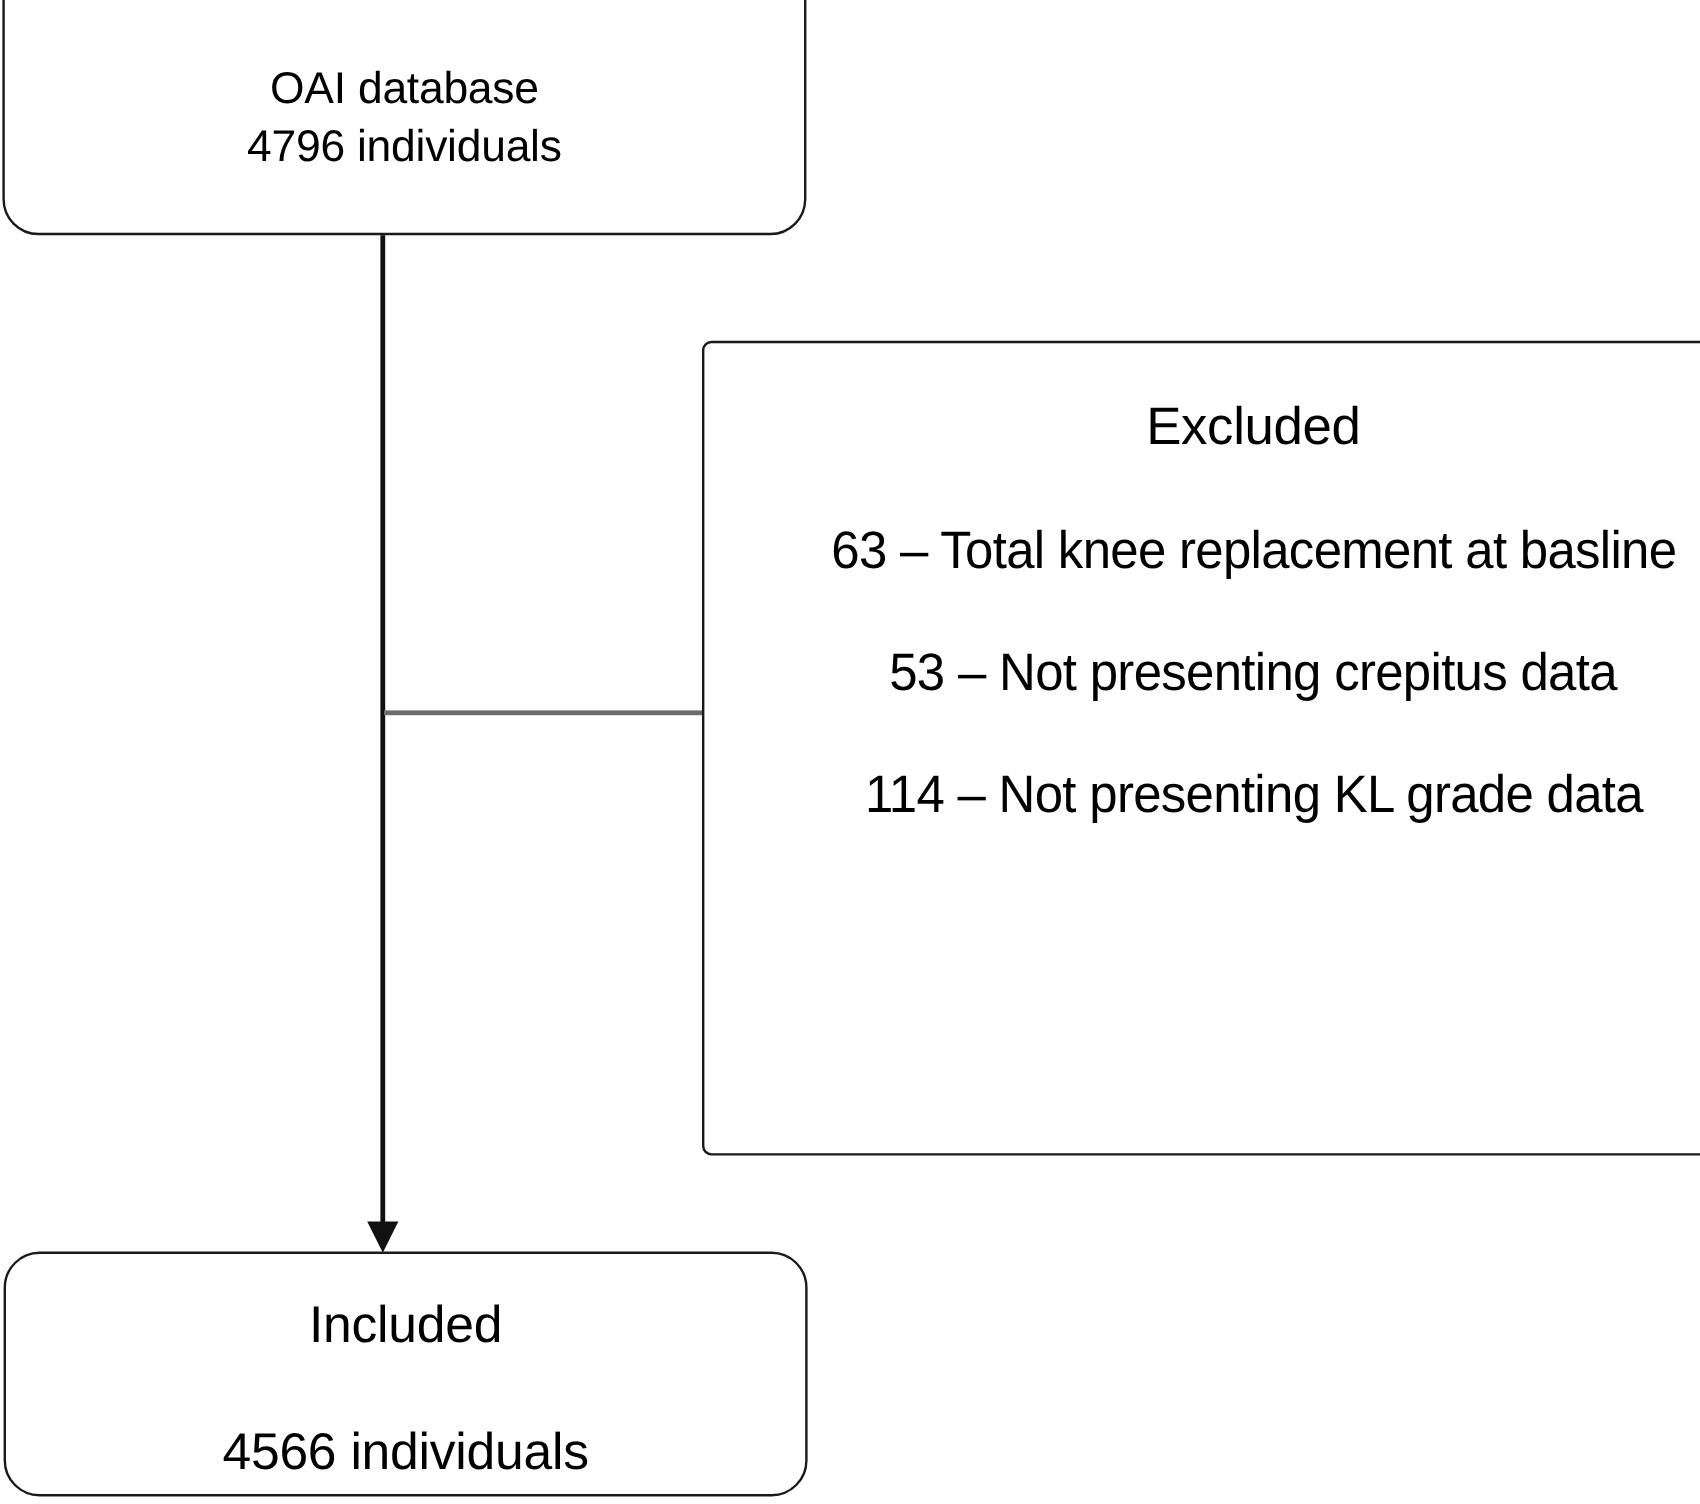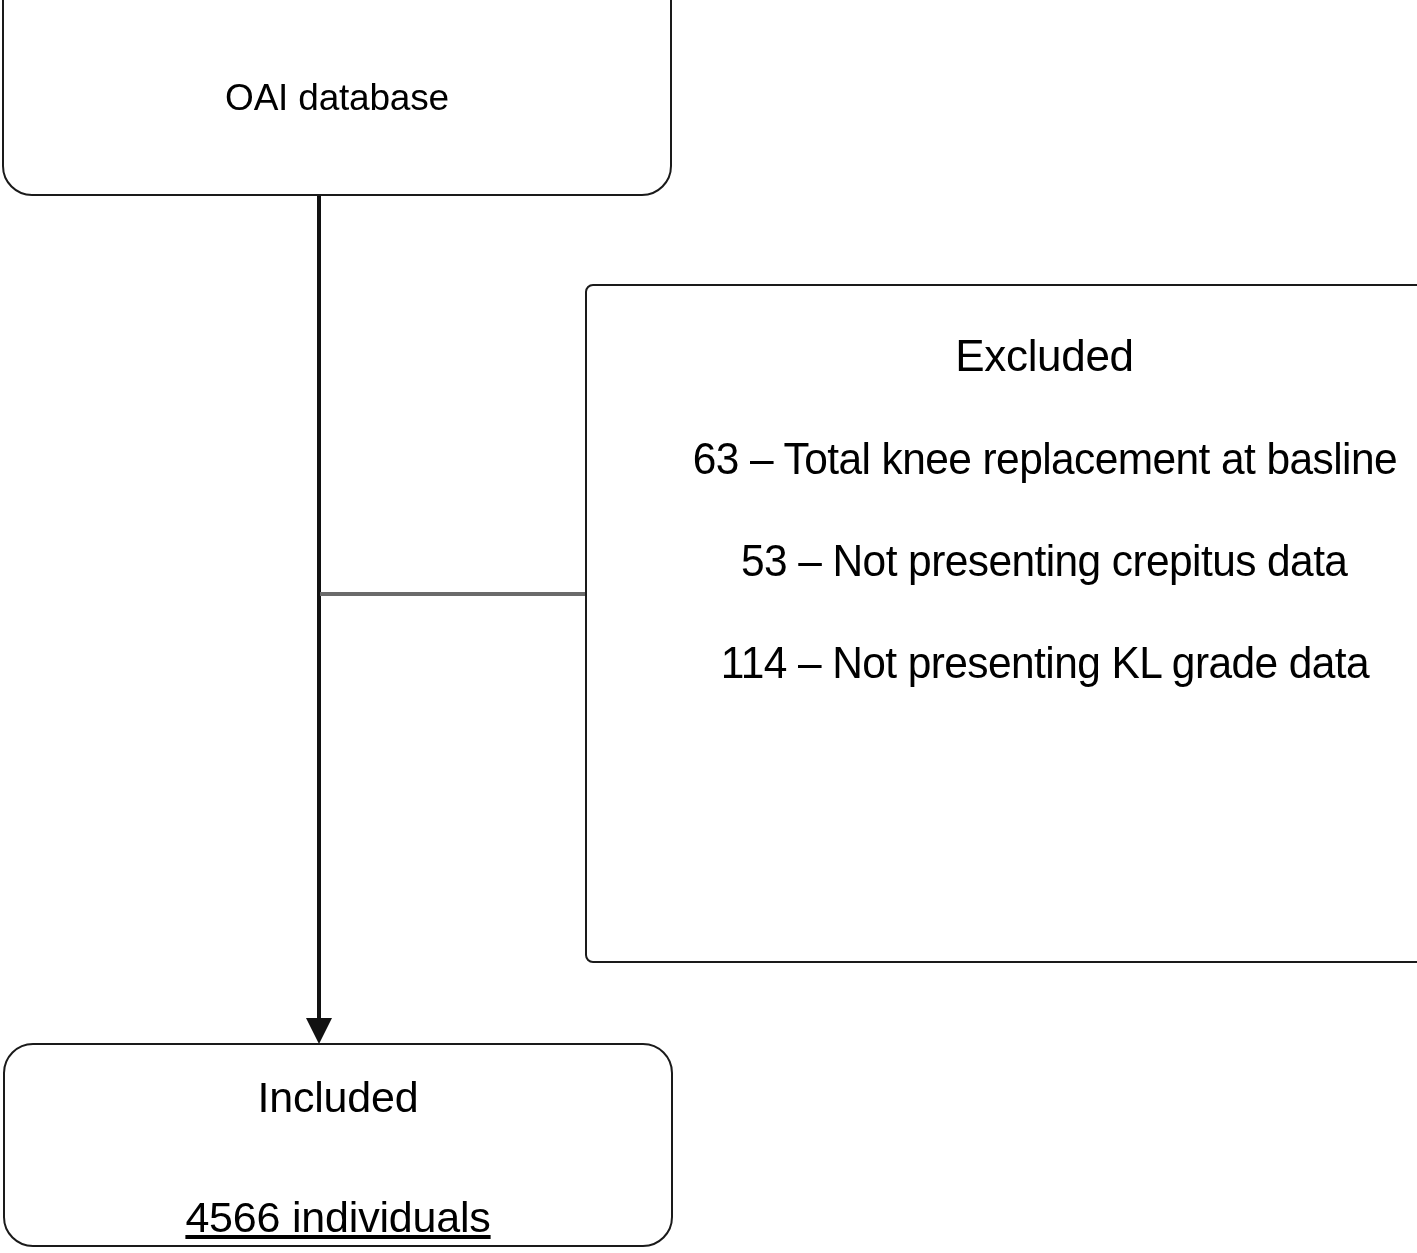--- a/index.html
+++ b/index.html
@@ -79,29 +79,29 @@
   #node-excluded .excl-item.item-1 { margin-top: 48px; }
   #node-excluded .excl-item.item-2 { margin-top: 48px; }
 
   
   #node-included {
     left: 3px;
     top: 1043px;
     width: 670px;
     height: 204px;
     border-radius: 30px;
-    justify-content: space-between;
+    justify-content: center;
     padding-top: 26px;
   }
   #node-included .node-line {
     font-size: 43px;
     line-height: 1.25;
     letter-spacing: -0.2px;
   }
-  #node-included .node-line.line-1 { margin-top: 52px; text-decoration: underline; }
+  #node-included .node-line.line-1 { margin-top: 52px; }
 
   
   #edge-source-to-included {
     position: absolute;
     left: 317px;
     top: 196px;
     width: 4px;
     height: 838px;
     background: #111111;
   }
@@ -128,20 +128,21 @@
 <body>
 
 <div id="flowchart-canvas">
 
   <div id="edge-source-to-included"></div>
   <div id="edge-arrowhead-included"></div>
   <div id="edge-to-excluded"></div>
 
   <div id="node-source" class="node-box">
     <div class="node-line line-0">OAI database</div>
+    <div class="node-line line-1">4796 individuals</div>
   </div>
 
   <div id="node-excluded" class="node-box">
     <div class="excl-title">Excluded</div>
     <div class="excl-item item-0">63 – Total knee replacement at basline</div>
     <div class="excl-item item-1">53 – Not presenting crepitus data</div>
     <div class="excl-item item-2">114 – Not presenting KL grade data</div>
   </div>
 
   <div id="node-included" class="node-box">

